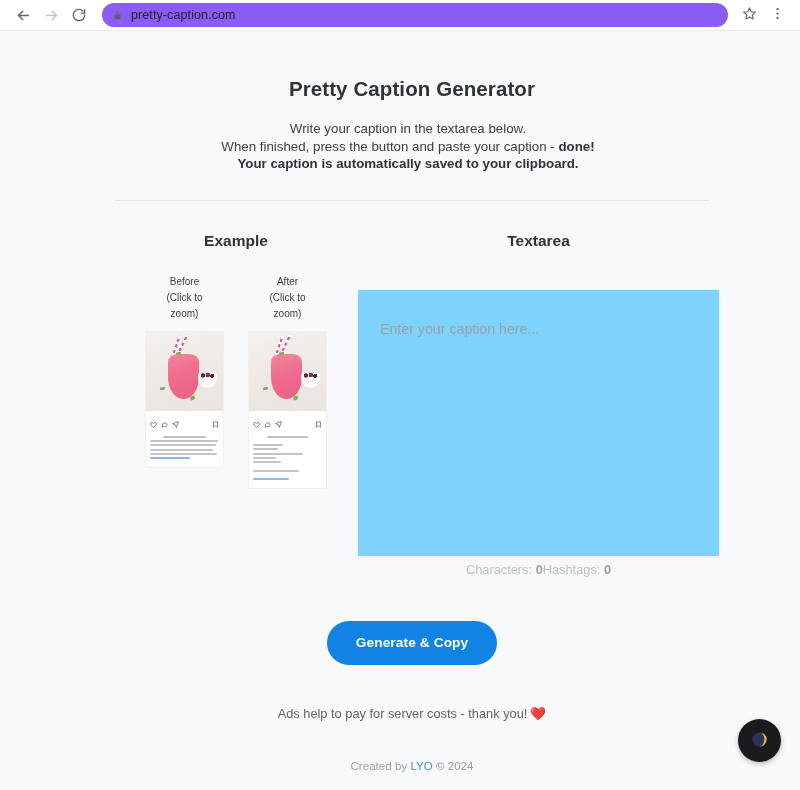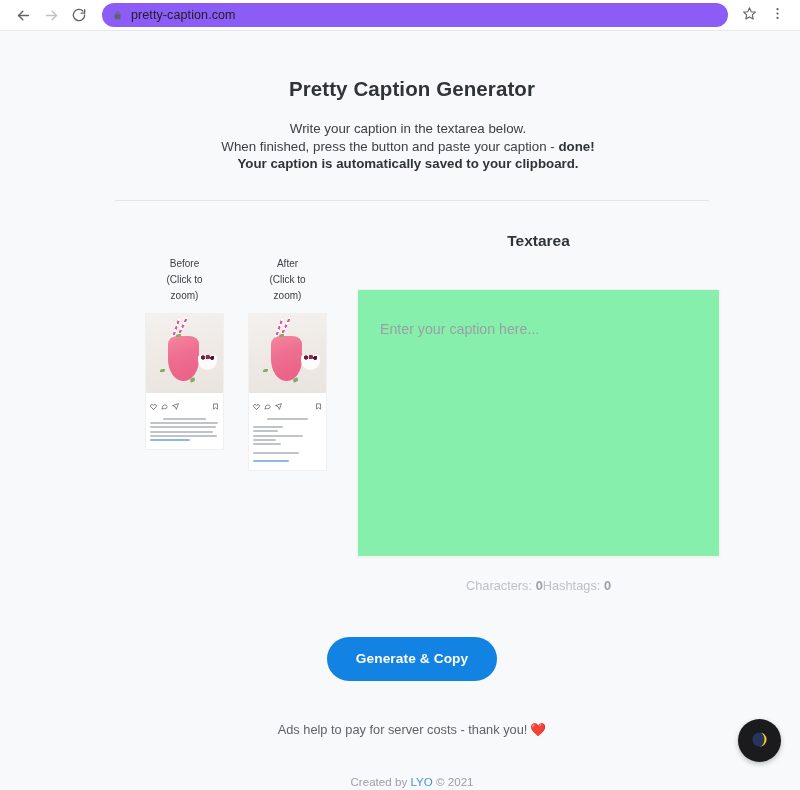--- a/index.html
+++ b/index.html
@@ -203,38 +203,38 @@
   .cap-line.center { margin-left: auto; margin-right: auto; }
   .cap-line.hash { background: #6ea8dd; opacity: .8; }
   .cap-gap { height: 4px; }
 
   
   .textarea-wrap { padding-top: 39px; }
   textarea.caption-input {
     display: block;
     width: 363px;
     height: 268px;
-    background: #86efac;
+    background: #7dd3fc;
     border: 1px solid #f2f2f2;
     border-radius: 2px;
     padding: 29px 22px;
     font-family: "Liberation Sans", sans-serif;
     font-size: 14.2px;
     color: #3c4043;
     resize: none;
     outline: none;
     box-shadow: 0 1px 2px rgba(60,64,67,0.05);
     line-height: 20px;
   }
   textarea.caption-input::placeholder { color: #9aa0a6; }
 
   .counters {
     display: flex;
     justify-content: center;
-    margin-top: 21px;
+    margin-top: 5px;
     font-size: 12.8px;
     color: #bdc1c6;
   }
   .counters .cnum { font-weight: bold; color: #9aa0a6; }
 
   
   .btn-row {
     width: 100%;
     display: flex;
     justify-content: center;
@@ -357,20 +357,21 @@
     <span>Write your caption in the textarea below.</span><br>
     <span>When finished, press the button and paste your caption - </span><span class="b">done!</span><br>
     <span class="b">Your caption is automatically saved to your clipboard.</span>
   </p>
 
   <hr class="divider">
 
   <div class="columns">
 
     <div class="col-example">
+      <h2 class="section-title">Example</h2>
 
       <div class="thumbs">
 
         <div class="thumb-block">
           <div class="thumb-label">
             <span>Before</span><br>
             <span>(Click to</span><br>
             <span>zoom)</span>
           </div>
           <div class="post">
@@ -500,21 +501,21 @@
 
   <div class="btn-row">
     <button class="generate-btn">Generate &amp; Copy</button>
   </div>
 
   <div class="ads-note">
     <span>Ads help to pay for server costs - thank you!</span><span class="heart">❤️</span>
   </div>
 
   <div class="created-by">
-    <span>Created by </span><a class="lyo" href="#" style="text-decoration:none">LYO</a><span> © 2021</span>
+    <span>Created by </span><a class="lyo" href="#" style="text-decoration:none">LYO</a><span> © 2024</span>
   </div>
 
  </div>
 
  <button class="theme-toggle">
    <span>
      <svg width="17" height="17" viewBox="0 0 24 24">
        <circle cx="12" cy="12" r="10" fill="#27355e"></circle>
        <path d="M12 2a10 10 0 0 1 0 20 7 10 0 0 0 0-20z" fill="#f5c518"></path>
      </svg>

